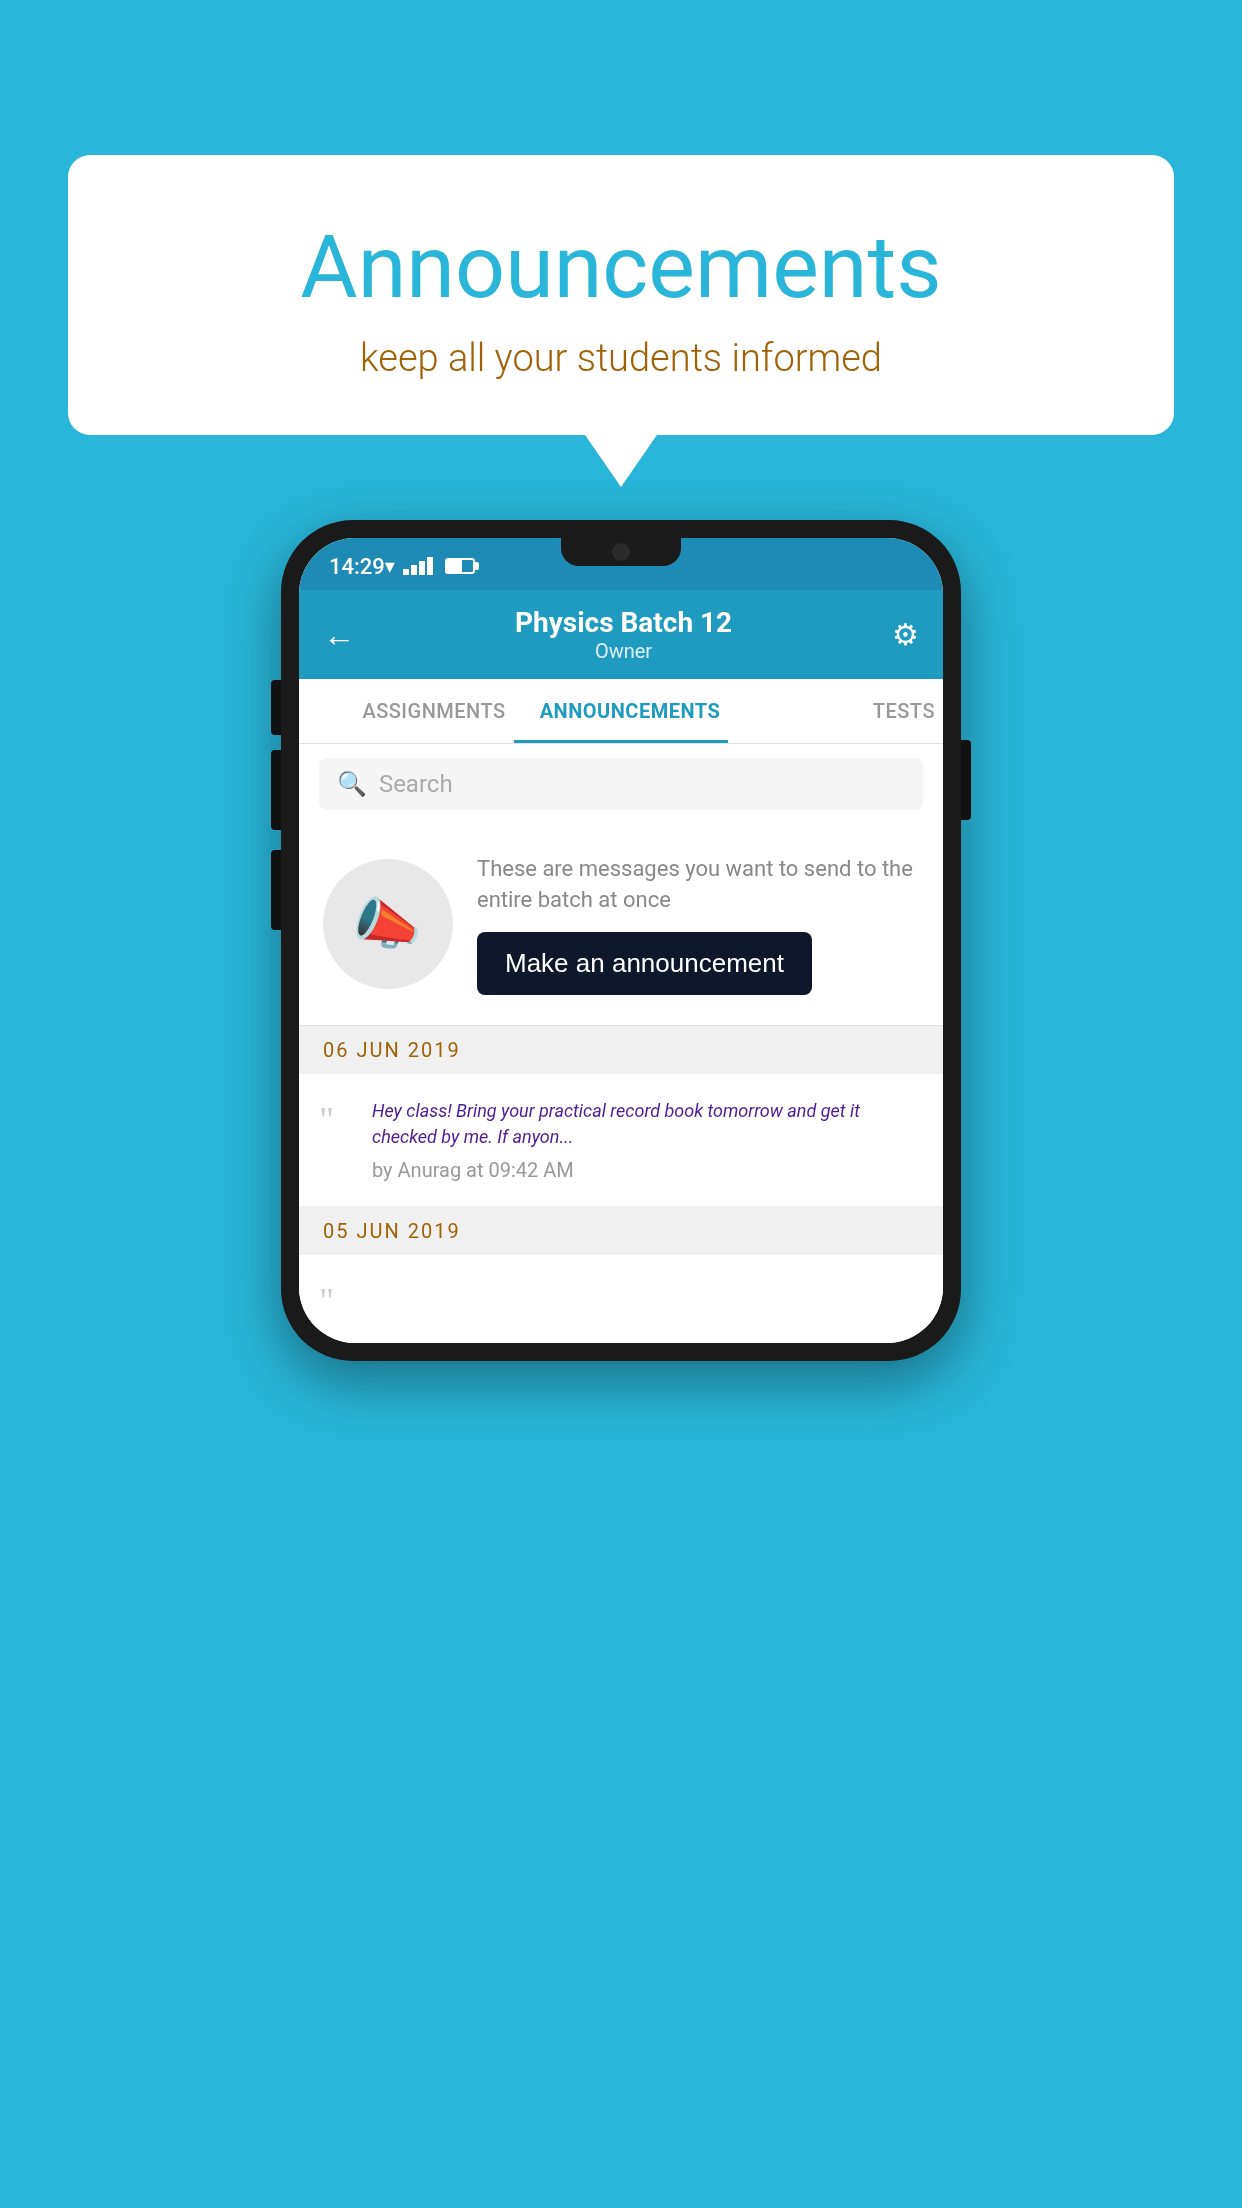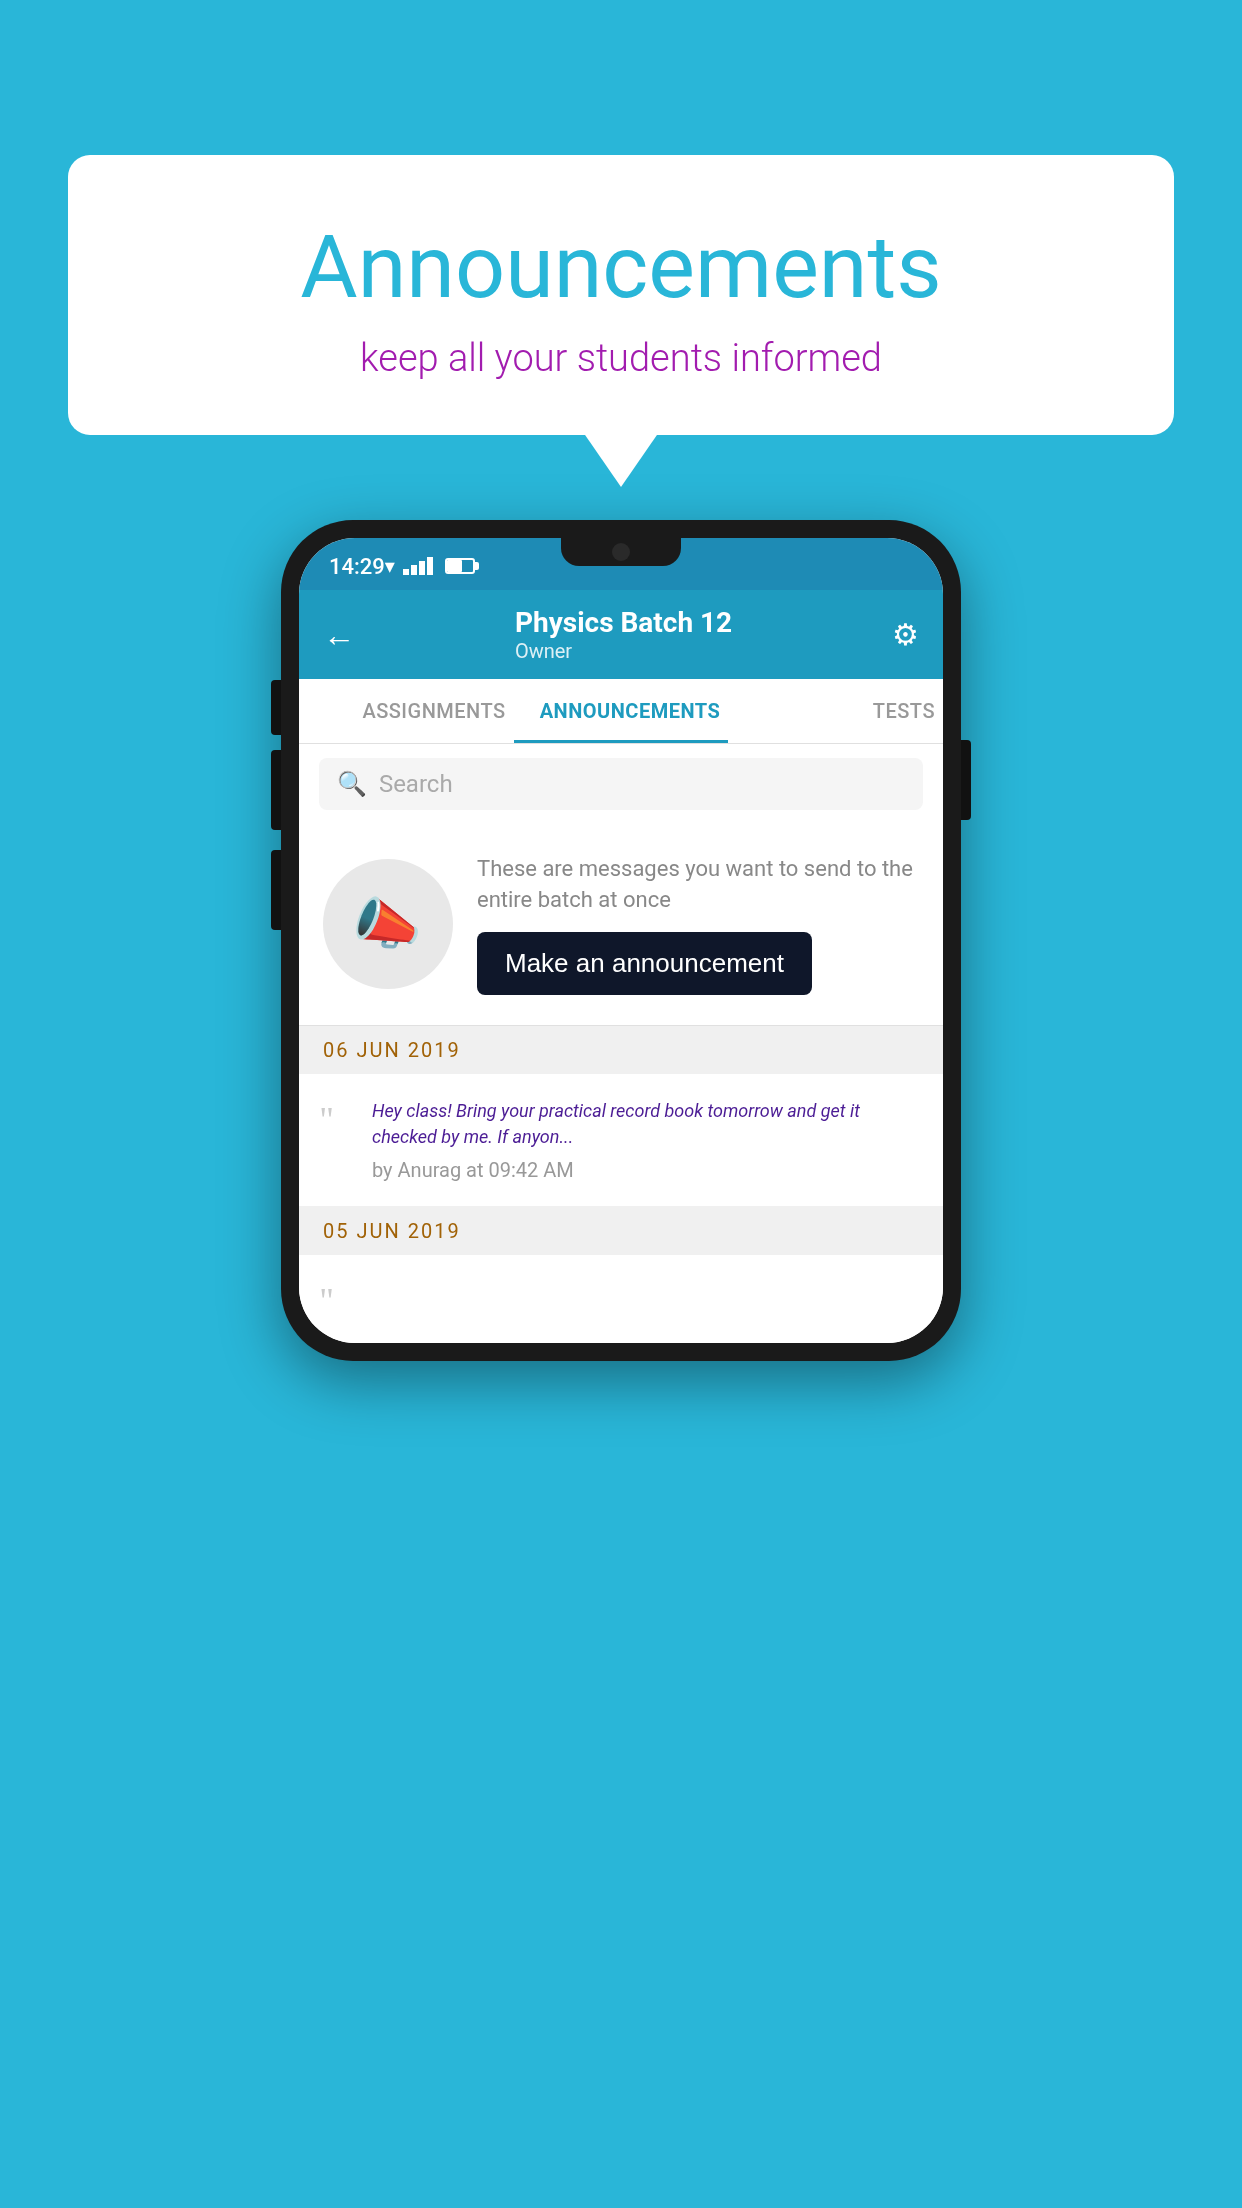--- a/index.html
+++ b/index.html
@@ -44,21 +44,21 @@
 
     .speech-bubble-title {
       font-size: 88px;
       color: #29B6D8;
       font-weight: 400;
       margin-bottom: 18px;
     }
 
     .speech-bubble-subtitle {
       font-size: 38px;
-      color: #a21caf;
+      color: #a16207;
       font-weight: 300;
     }
 
     
     .phone-container {
       position: absolute;
       top: 520px;
       left: 50%;
       transform: translateX(-50%);
       width: 680px;
@@ -220,20 +220,21 @@
       justify-content: space-between;
     }
 
     .header-back {
       color: white;
       font-size: 32px;
       cursor: pointer;
     }
 
     .header-title-group {
+      text-align: center;
     }
 
     .header-title {
       color: white;
       font-size: 28px;
       font-weight: 700;
     }
 
     .header-subtitle {
       color: rgba(255,255,255,0.85);

